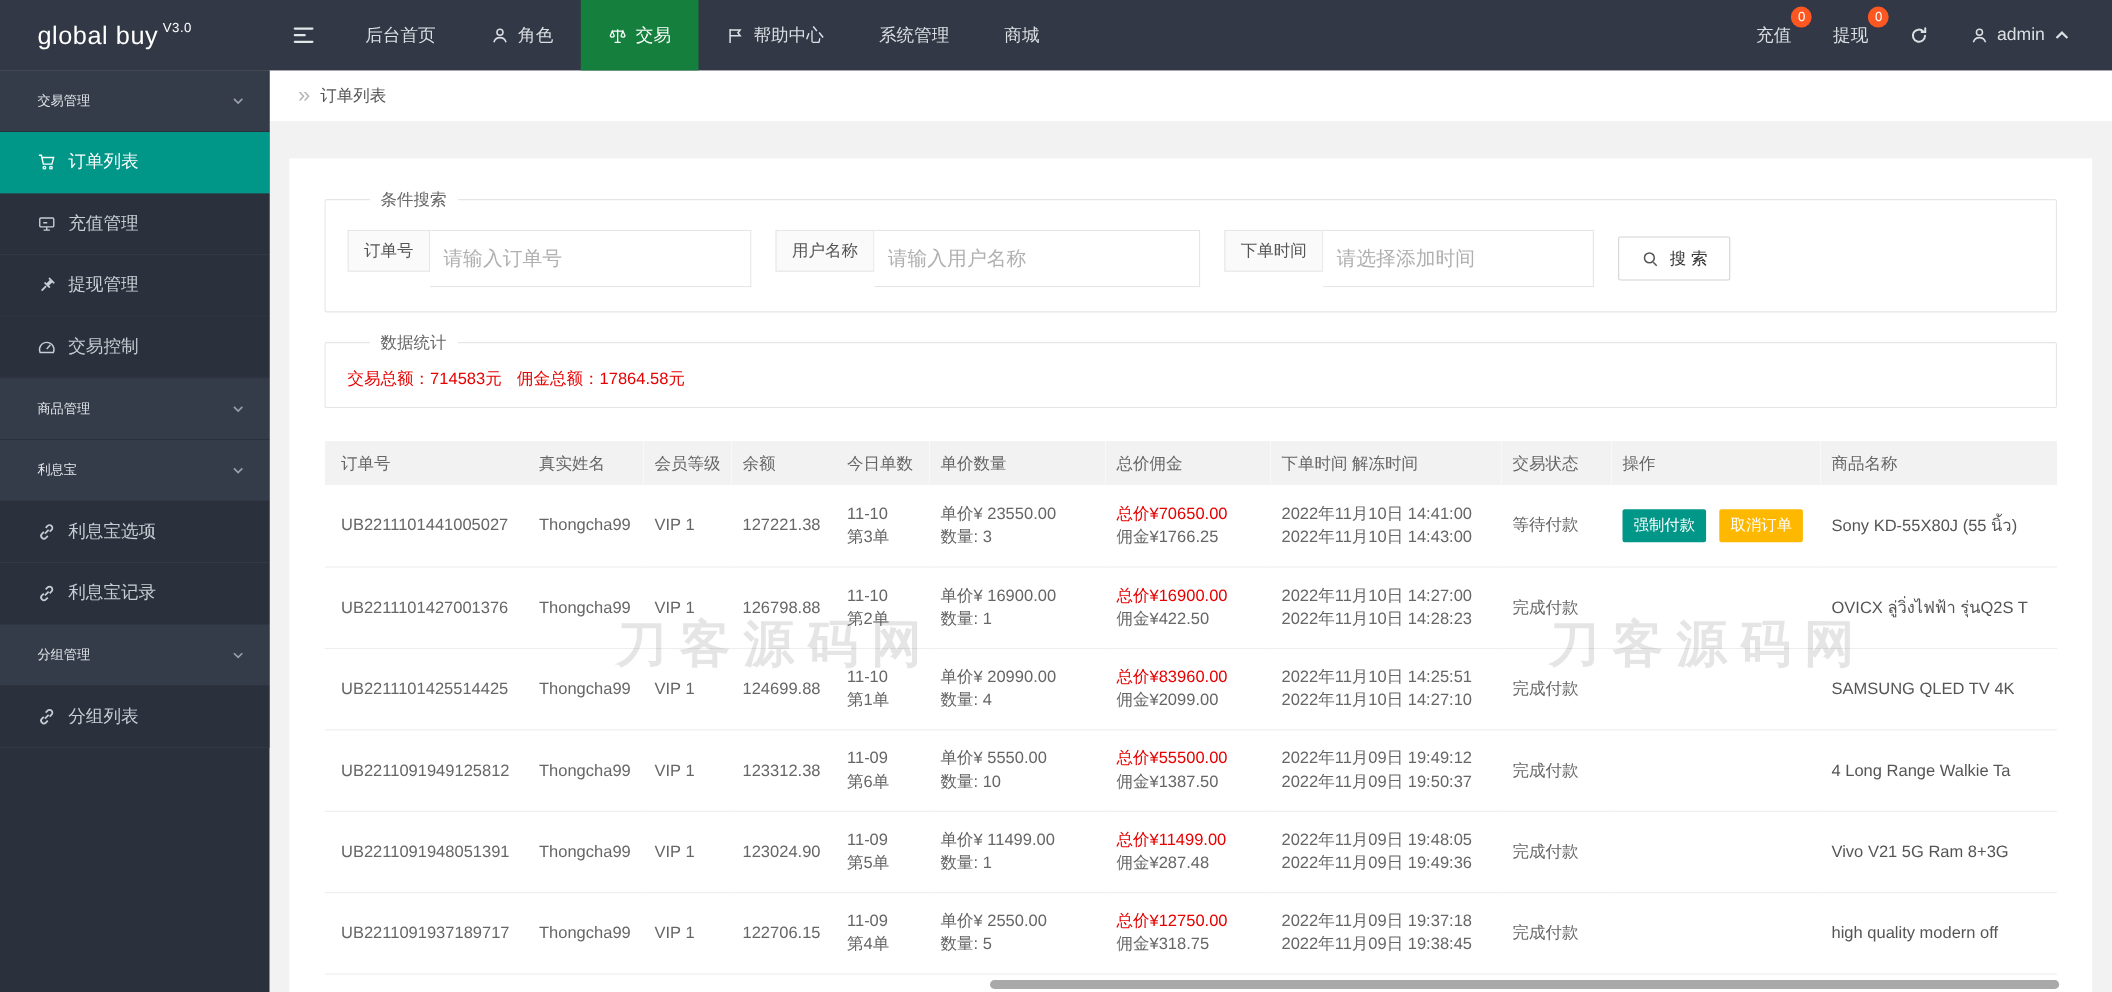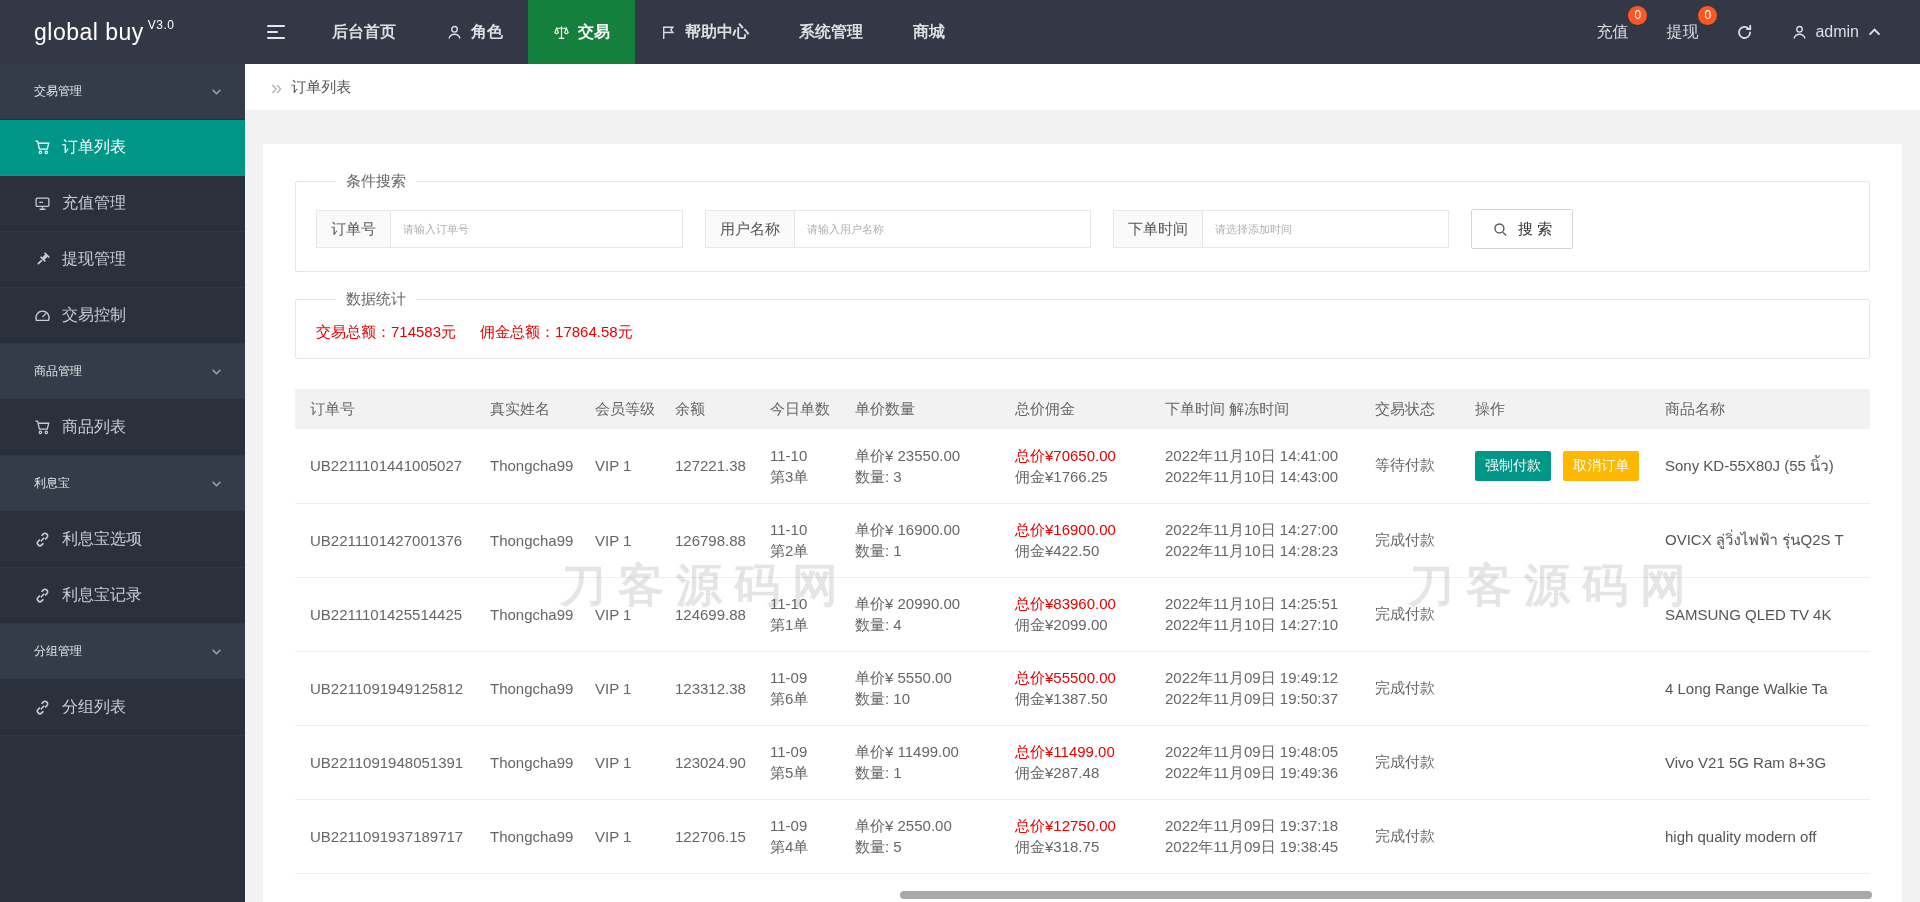--- a/index.html
+++ b/index.html
@@ -39,28 +39,28 @@
   .bc-text { color:#555; font-size:15px; }
   .content { padding:34px 18px 0; }
   .card { background:#fff; min-height:740px; padding:28px 32px 0; position:relative; }
 
   fieldset { border:1px solid #e6e6e6; border-radius:2px; }
   legend { margin-left:20px; padding:0 10px; color:#666; font-size:15px; }
   .search-fieldset { padding:14px 20px 22px; }
   .form-row { display:flex; align-items:center; gap:22px; margin-top:4px; }
   .input-group { display:flex; align-items:stretch; }
   .ig-label { display:flex; align-items:center; padding:0 14px; background:#fafafa; border:1px solid #e6e6e6; color:#555; font-size:15px; height:38px; white-space:nowrap; }
-  .ig-input { height:38px; border:1px solid #e6e6e6; border-left:none; padding:0 12px; font-size:11px; color:#555; outline:none; font-family:inherit; }
+  .ig-input { height:52px; border:1px solid #e6e6e6; border-left:none; padding:0 12px; font-size:18px; color:#555; outline:none; font-family:inherit; }
   .ig-input::placeholder { color:#b0b0b0; }
   .w1{width:292px} .w2{width:296px} .w3{width:246px}
   .search-btn { display:flex; align-items:center; gap:9px; height:40px; padding:0 20px; background:#fff; border:1px solid #d4d4d4; border-radius:2px; color:#333; font-size:15px; cursor:pointer; font-family:inherit; }
   .search-btn .icon svg { width:17px; height:17px; color:#555; }
 
   .stats-fieldset { margin-top:18px; padding:10px 20px 16px; }
-  .stats-line { display:flex; gap:24px; font-size:15px; margin-top:4px; }
+  .stats-line { display:flex; gap:14px; font-size:15px; margin-top:4px; }
   .red { color:#e60000; }
 
   .table-wrap { margin-top:30px; overflow:hidden; }
   table { border-collapse:collapse; table-layout:fixed; width:1600px; }
   th { background:#f2f2f2; height:40px; text-align:left; font-weight:normal; color:#666; font-size:15px; padding:0 10px; white-space:nowrap; overflow:hidden; }
   td { height:74px; border-bottom:1px solid #eee; color:#666; font-size:15px; padding:0 10px; vertical-align:middle; white-space:nowrap; overflow:hidden; }
   th:first-child, td:first-child { padding-left:15px; }
   .two-line div { line-height:21px; }
   .ops .btn { display:inline-block; padding:6px 10px; border-radius:2px; color:#fff; font-size:14px; margin-right:8px; cursor:pointer; }
   .btn-force { background:#009688; }
@@ -79,21 +79,21 @@
   <div class="logo">
     <span>global buy</span>
     <sup>V3.0</sup>
   </div>
   <div class="topnav-left">
     <div class="hamburger">
         <i></i>
         <i></i>
         <i></i>
       </div>
-    <nav id="topnav" style="display:flex;align-items:stretch;font-weight:bold;">
+    <nav id="topnav" style="display:flex;align-items:stretch;">
         <div class="nav-item">
           <span>后台首页</span>
         </div>
         <div class="nav-item">
           <span class="icon">
             <svg viewBox="0 0 16 16" fill="none" stroke="currentColor" stroke-width="1.3">
               <circle cx="8" cy="5" r="2.6"></circle>
               <path d="M2.8 13.6c.8-2.7 2.8-4 5.2-4s4.4 1.3 5.2 4"></path>
             </svg>
           </span>
@@ -210,30 +210,20 @@
       </span>
       <span>交易控制</span>
     </div>
     <div class="side-group">
       <span>商品管理</span>
       <span class="icon">
         <svg viewBox="0 0 12 12" fill="none" stroke="currentColor" stroke-width="1.4">
           <path d="m2.5 4.5 3.5 3.5 3.5-3.5"></path>
         </svg>
       </span>
-    </div>
-    <div class="side-item">
-      <span class="icon">
-        <svg viewBox="0 0 16 16" fill="none" stroke="currentColor" stroke-width="1.2">
-          <path d="M1.3 2h2.1l1.7 7.6h7.3l1.5-5.6H4.1"></path>
-          <circle cx="6" cy="12.6" r="1.1"></circle>
-          <circle cx="11.6" cy="12.6" r="1.1"></circle>
-        </svg>
-      </span>
-      <span>商品列表</span>
     </div>
     <div class="side-group">
       <span>利息宝</span>
       <span class="icon">
         <svg viewBox="0 0 12 12" fill="none" stroke="currentColor" stroke-width="1.4">
           <path d="m2.5 4.5 3.5 3.5 3.5-3.5"></path>
         </svg>
       </span>
     </div>
     <div class="side-item">

